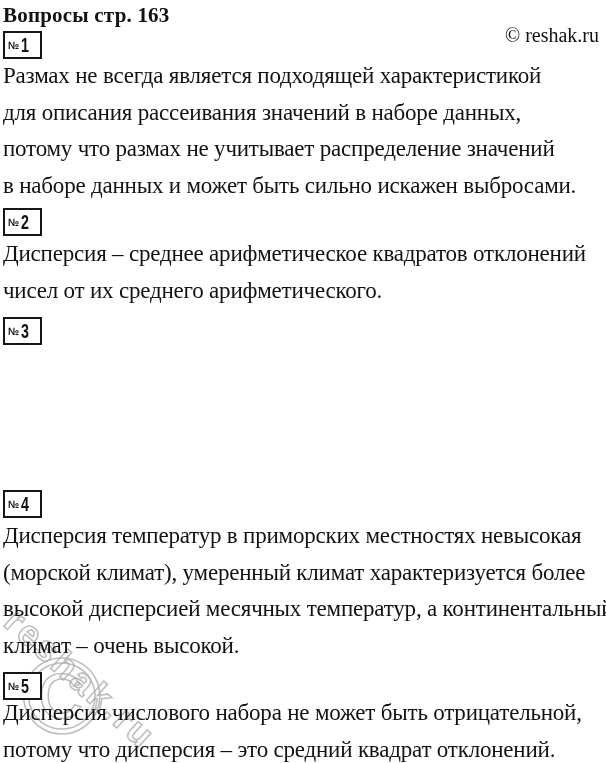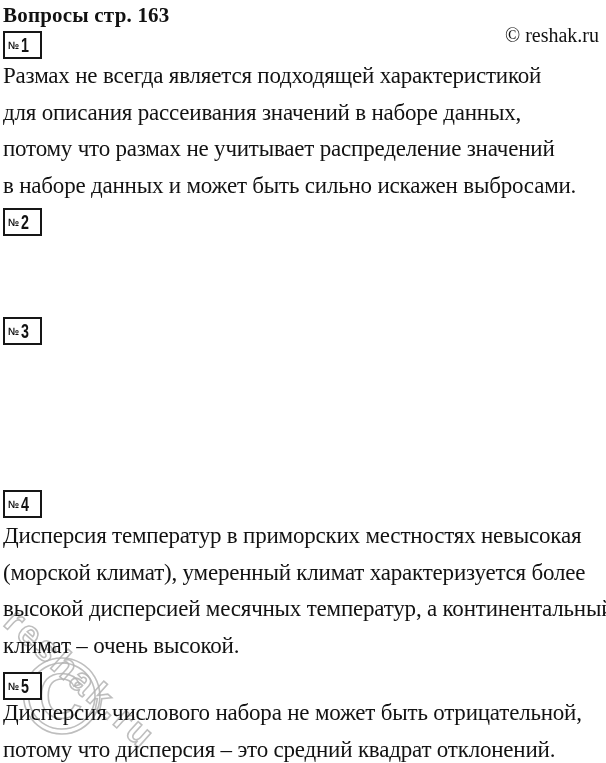--- a/index.html
+++ b/index.html
@@ -114,20 +114,22 @@
   </div>
   <div class="para" style="top:58px">Размах не всегда является подходящей характеристикой
 для описания рассеивания значений в наборе данных,
 потому что размах не учитывает распределение значений
 в наборе данных и может быть сильно искажен выбросами.</div>
 
   <div class="num-box" style="top:208px">
     <span class="no-sign">№</span>
       <span class="digit">2</span>
   </div>
+  <div class="para" style="top:236px">Дисперсия – среднее арифметическое квадратов отклонений
+чисел от их среднего арифметического.</div>
 
   <div class="num-box" style="top:317px">
     <span class="no-sign">№</span>
       <span class="digit">3</span>
   </div>
 
   <div class="num-box" style="top:490px">
     <span class="no-sign">№</span>
       <span class="digit">4</span>
   </div>

